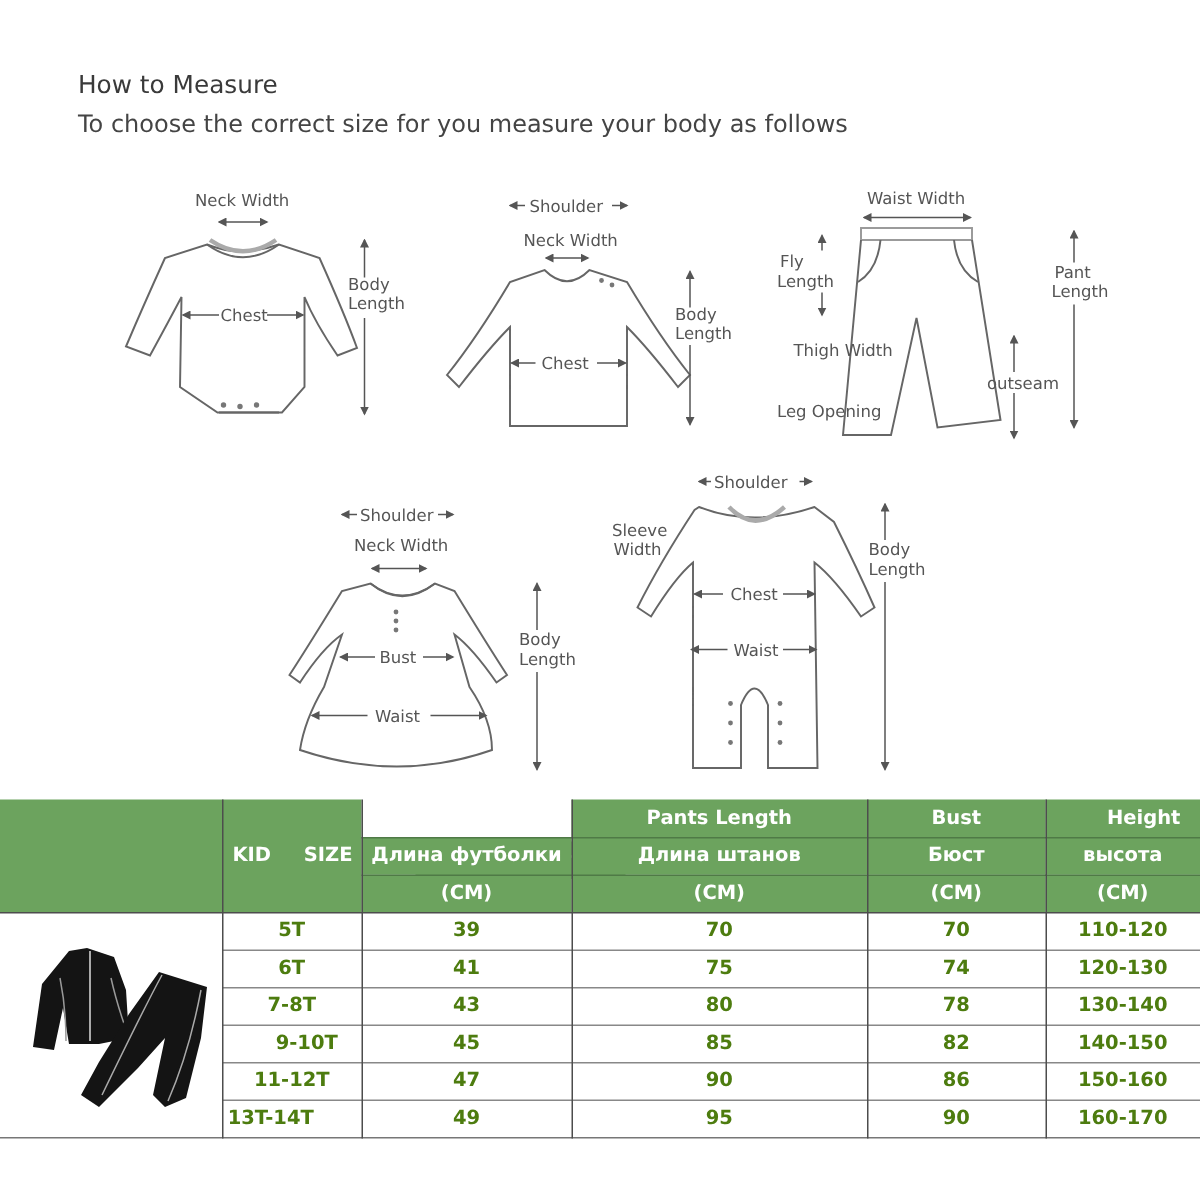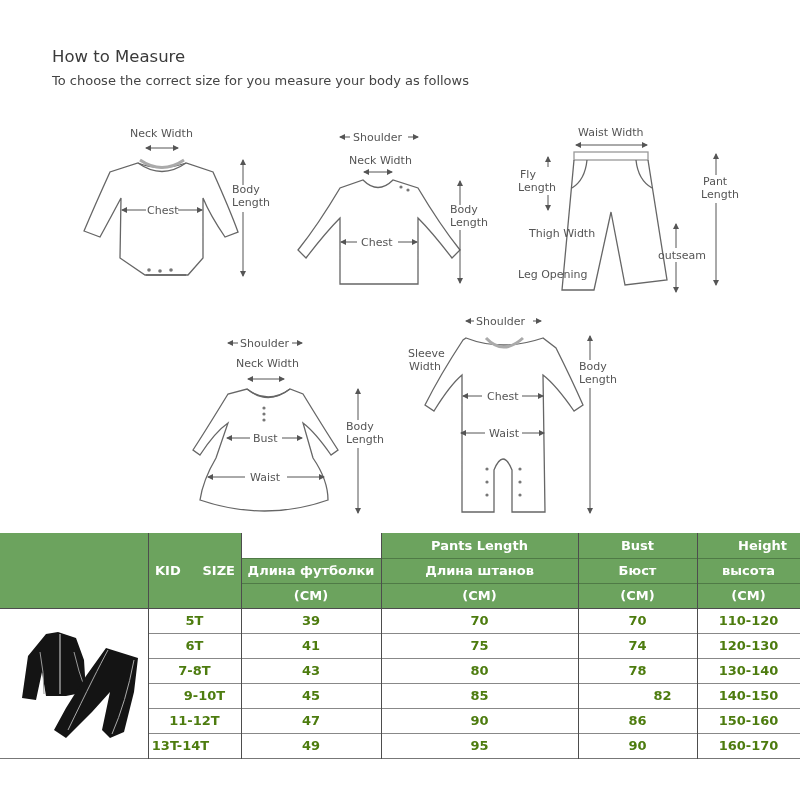--- a/index.html
+++ b/index.html
@@ -1,18 +1,18 @@
 <!DOCTYPE html>
 <html><head>
 <meta charset="utf-8">
 <style>
   html,body{margin:0;padding:0;background:#fff;}
   body{width:800px;height:800px;position:relative;overflow:hidden;font-family:"DejaVu Sans","Liberation Sans",sans-serif;color:#333;}
   .title{position:absolute;left:52px;top:47px;font-size:16.5px;color:#3a3a3a;}
-  .subtitle{position:absolute;left:52px;top:73px;font-size:13px;color:#444;}
+  .subtitle{position:absolute;left:52px;top:73px;font-size:16px;color:#444;}
   svg.diag{position:absolute;left:0;top:0;}
   svg.diag text{font-family:"DejaVu Sans","Liberation Sans",sans-serif;font-size:11px;fill:#555;}
   .cell{position:absolute;box-sizing:border-box;display:flex;align-items:center;justify-content:center;font-family:"DejaVu Sans","Liberation Sans",sans-serif;font-weight:bold;font-size:13px;}
   .hd{background:#6ca35e;color:#fff;}
   .bd{background:#fff;color:#4d7c0f;}
   .vline{position:absolute;width:1px;background:#4d4d4d;}
   .hline{position:absolute;height:1px;background:#888;}
   .hline.g{background:#4f7a46;}
   .product{position:absolute;left:6px;top:612px;width:134px;height:140px;}
 </style>
@@ -191,21 +191,21 @@
       <div class="cell bd" style="left: 578px; top: 633px; width: 119px; height: 25px;">74</div>
       <div class="cell bd" style="left: 697px; top: 633px; width: 103px; height: 25px;">120-130</div>
       <div class="cell bd" style="left: 148px; top: 658px; width: 93px; height: 25px;">7-8T</div>
       <div class="cell bd" style="left: 241px; top: 658px; width: 140px; height: 25px;">43</div>
       <div class="cell bd" style="left: 381px; top: 658px; width: 197px; height: 25px;">80</div>
       <div class="cell bd" style="left: 578px; top: 658px; width: 119px; height: 25px;">78</div>
       <div class="cell bd" style="left: 697px; top: 658px; width: 103px; height: 25px;">130-140</div>
       <div class="cell bd" style="left: 148px; top: 683px; width: 93px; height: 25px; padding-left: 20px;">9-10T</div>
       <div class="cell bd" style="left: 241px; top: 683px; width: 140px; height: 25px;">45</div>
       <div class="cell bd" style="left: 381px; top: 683px; width: 197px; height: 25px;">85</div>
-      <div class="cell bd" style="left: 578px; top: 683px; width: 119px; height: 25px; margin-left: 25px;">82</div>
+      <div class="cell bd" style="left: 578px; top: 683px; width: 119px; height: 25px;">82</div>
       <div class="cell bd" style="left: 697px; top: 683px; width: 103px; height: 25px;">140-150</div>
       <div class="cell bd" style="left: 148px; top: 708px; width: 93px; height: 25px;">11-12T</div>
       <div class="cell bd" style="left: 241px; top: 708px; width: 140px; height: 25px;">47</div>
       <div class="cell bd" style="left: 381px; top: 708px; width: 197px; height: 25px;">90</div>
       <div class="cell bd" style="left: 578px; top: 708px; width: 119px; height: 25px;">86</div>
       <div class="cell bd" style="left: 697px; top: 708px; width: 103px; height: 25px;">150-160</div>
       <div class="cell bd" style="left: 134px; top: 733px; width: 93px; height: 25px;">13T-14T</div>
       <div class="cell bd" style="left: 241px; top: 733px; width: 140px; height: 25px;">49</div>
       <div class="cell bd" style="left: 381px; top: 733px; width: 197px; height: 25px;">95</div>
       <div class="cell bd" style="left: 578px; top: 733px; width: 119px; height: 25px;">90</div>

